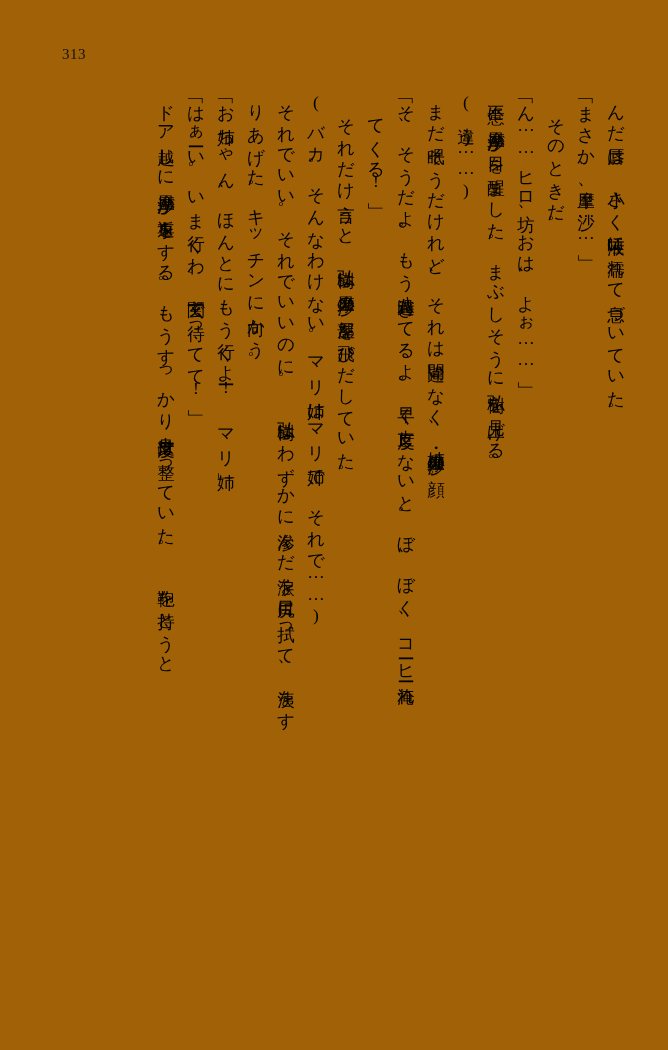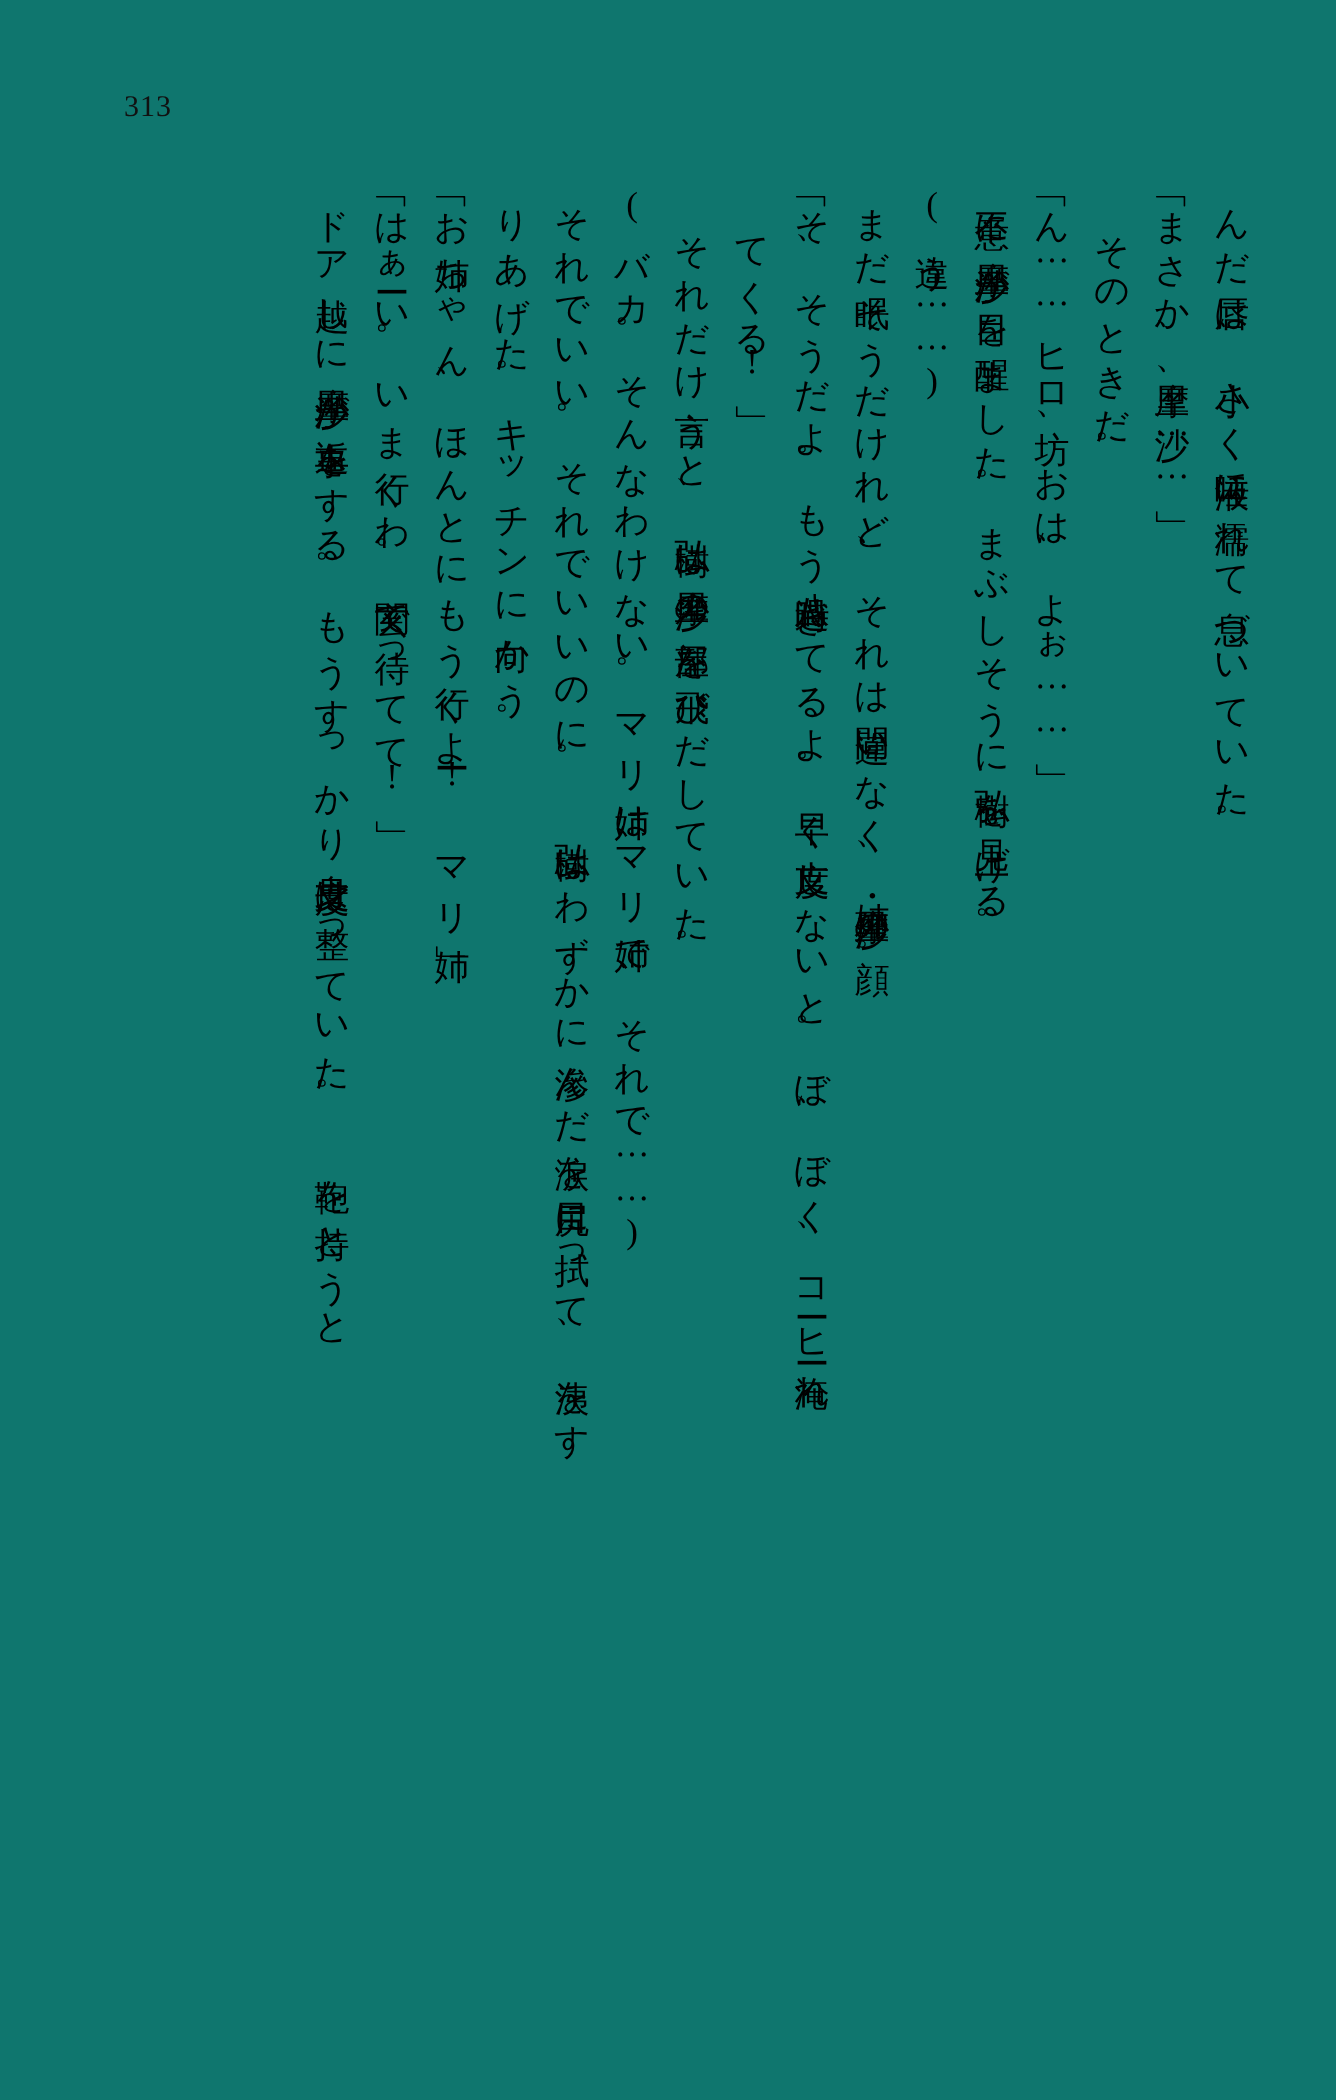--- a/index.html
+++ b/index.html
@@ -12,21 +12,21 @@
     height: 1050px;
     overflow: hidden;
     font-family: "Liberation Serif", "DejaVu Serif", serif;
     color: #000000;
   }
 
   #page {
     position: relative;
     width: 668px;
     height: 1050px;
-    background: #0f766e;
+    background: #a16207;
   }
 
   
   #page-number {
     position: absolute;
     top: 46px;
     left: 62px;
     font-size: 15px;
     letter-spacing: 0.5px;
     color: #111111;

